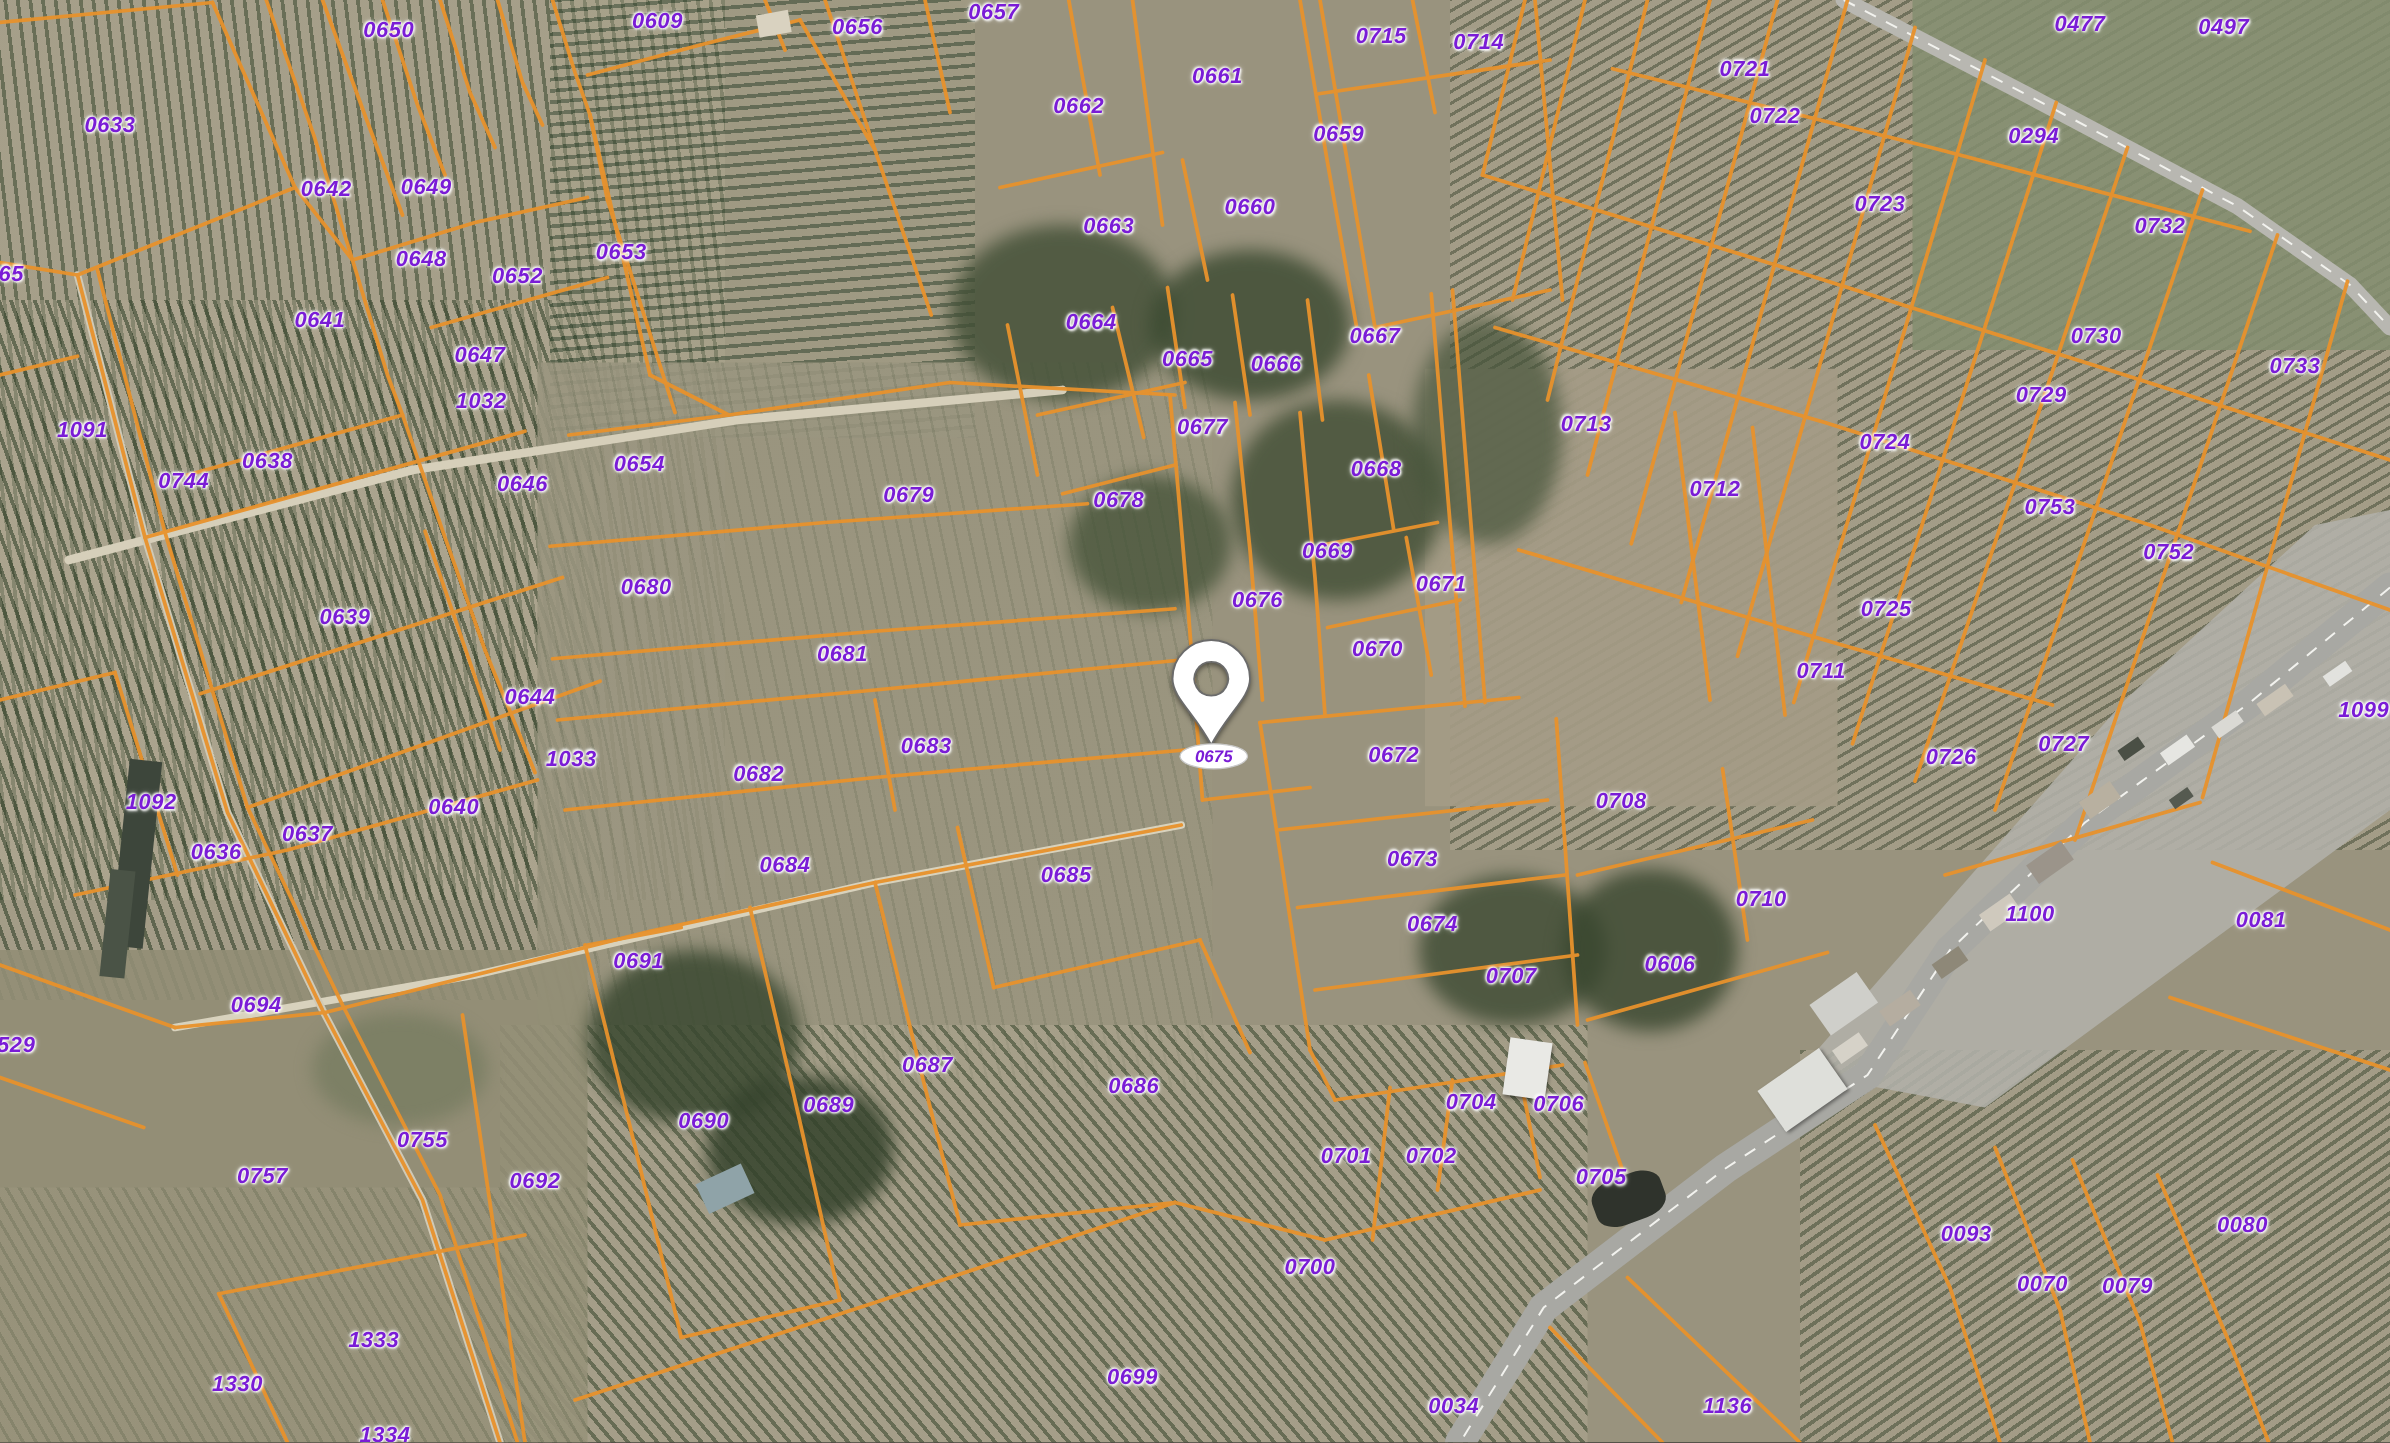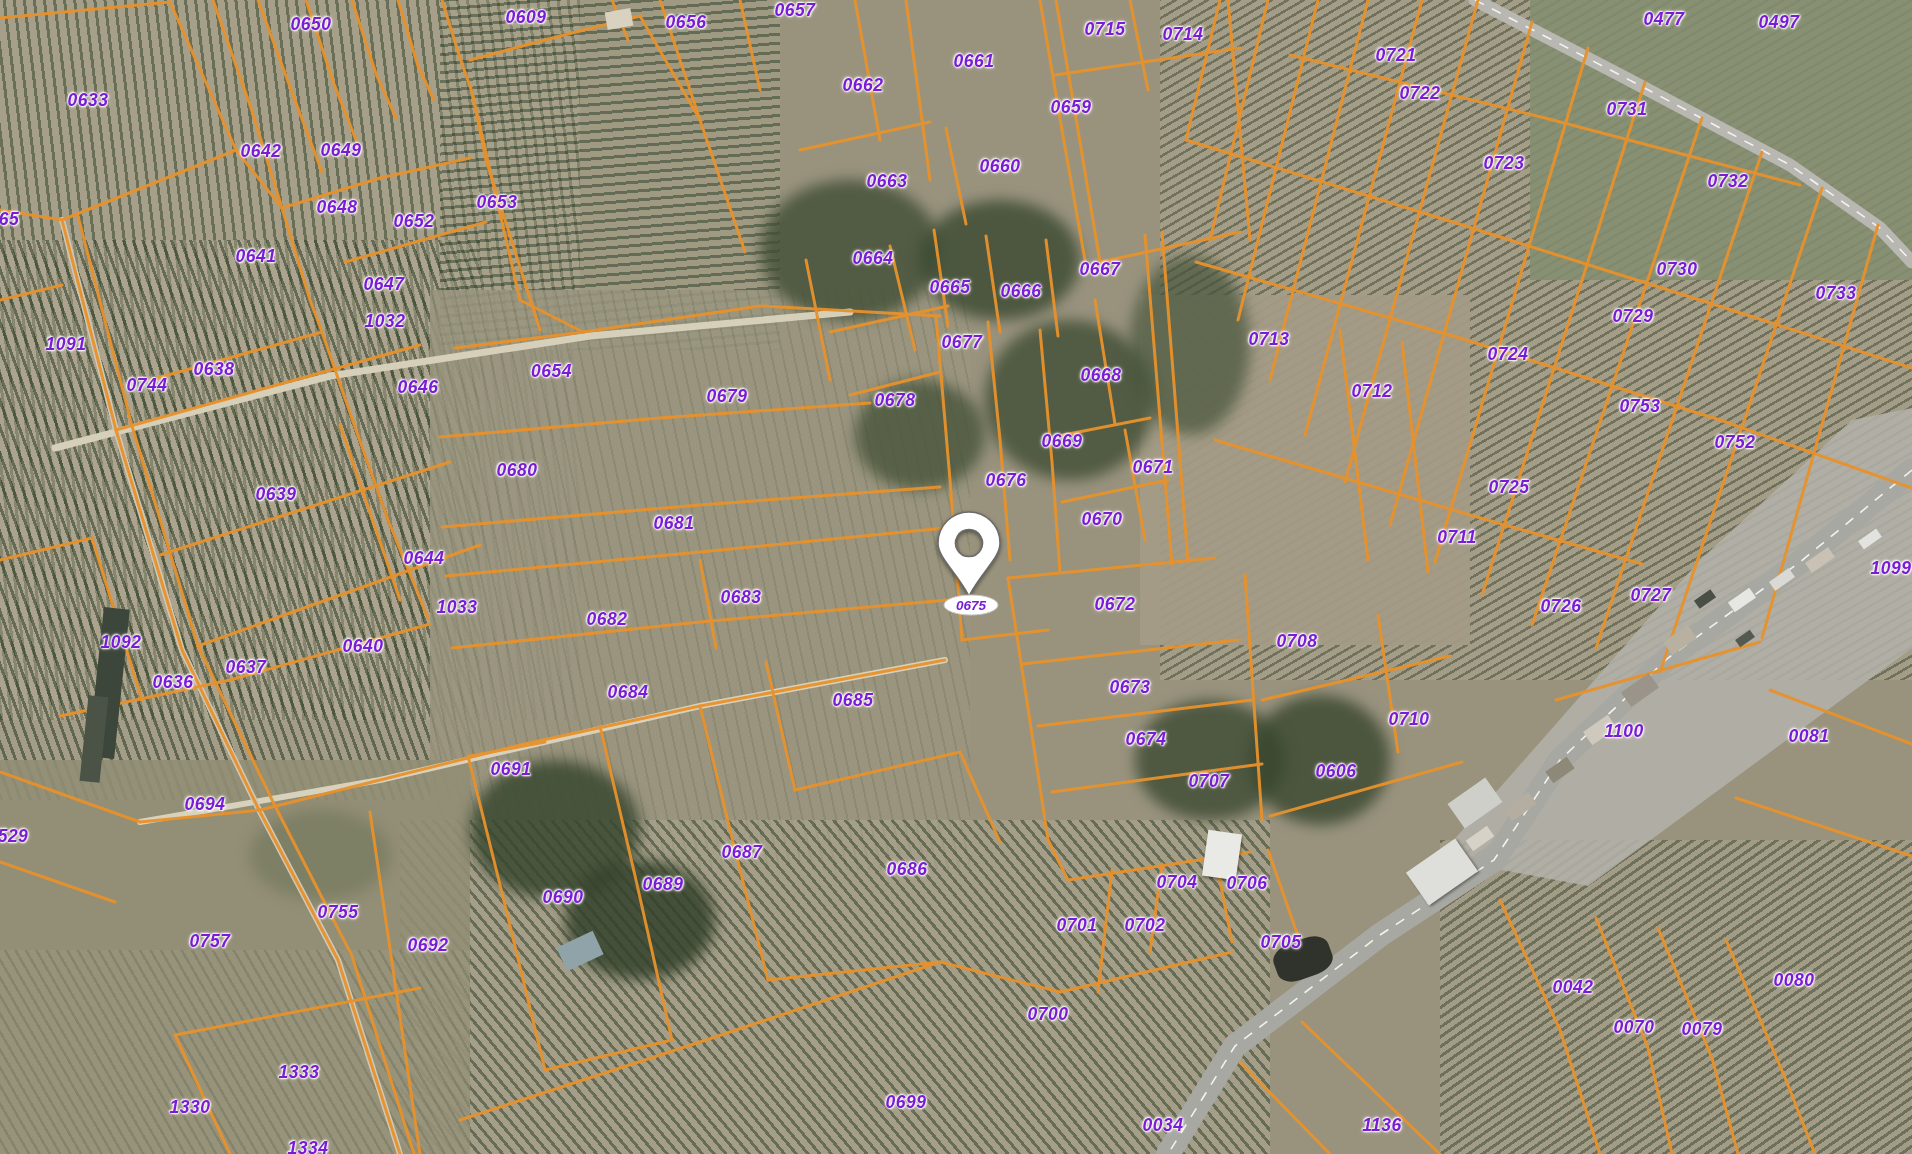--- a/index.html
+++ b/index.html
@@ -228,21 +228,21 @@
       <span class="plabel" style="left: 795px; top: 10px;">0657</span>
       <span class="plabel" style="left: 974px; top: 61px;">0661</span>
       <span class="plabel" style="left: 863px; top: 85px;">0662</span>
       <span class="plabel" style="left: 1105px; top: 29px;">0715</span>
       <span class="plabel" style="left: 1183px; top: 34px;">0714</span>
       <span class="plabel" style="left: 1396px; top: 55px;">0721</span>
       <span class="plabel" style="left: 1420px; top: 93px;">0722</span>
       <span class="plabel" style="left: 1664px; top: 19px;">0477</span>
       <span class="plabel" style="left: 1779px; top: 22px;">0497</span>
       <span class="plabel" style="left: 88px; top: 100px;">0633</span>
-      <span class="plabel" style="left: 1627px; top: 109px;">0731</span>
+      <span class="plabel" style="left: 1627px; top: 109px;">0294</span>
       <span class="plabel" style="left: 1071px; top: 107px;">0659</span>
       <span class="plabel" style="left: 261px; top: 151px;">0642</span>
       <span class="plabel" style="left: 341px; top: 150px;">0649</span>
       <span class="plabel" style="left: 1000px; top: 166px;">0660</span>
       <span class="plabel" style="left: 887px; top: 181px;">0663</span>
       <span class="plabel" style="left: 1504px; top: 163px;">0723</span>
       <span class="plabel" style="left: 1728px; top: 181px;">0732</span>
       <span class="plabel" style="left: 337px; top: 207px;">0648</span>
       <span class="plabel" style="left: 414px; top: 221px;">0652</span>
       <span class="plabel" style="left: 497px; top: 202px;">0653</span>
@@ -260,21 +260,21 @@
       <span class="plabel" style="left: 147px; top: 385px;">0744</span>
       <span class="plabel" style="left: 214px; top: 369px;">0638</span>
       <span class="plabel" style="left: 418px; top: 387px;">0646</span>
       <span class="plabel" style="left: 962px; top: 342px;">0677</span>
       <span class="plabel" style="left: 895px; top: 364px; margin-top: 36px;">0678</span>
       <span class="plabel" style="left: 1269px; top: 339px;">0713</span>
       <span class="plabel" style="left: 1101px; top: 375px;">0668</span>
       <span class="plabel" style="left: 1372px; top: 391px;">0712</span>
       <span class="plabel" style="left: 1633px; top: 316px;">0729</span>
       <span class="plabel" style="left: 1508px; top: 354px;">0724</span>
-      <span class="plabel" style="left: 540px; top: 371px; padding-left: 23px;">0654</span>
+      <span class="plabel" style="left: 500px; top: 371px; padding-left: 23px;">0654</span>
       <span class="plabel" style="left: 727px; top: 396px;">0679</span>
       <span class="plabel" style="left: 1640px; top: 406px;">0753</span>
       <span class="plabel" style="left: 1735px; top: 442px;">0752</span>
       <span class="plabel" style="left: 1062px; top: 441px;">0669</span>
       <span class="plabel" style="left: 1153px; top: 467px;">0671</span>
       <span class="plabel" style="left: 1006px; top: 480px;">0676</span>
       <span class="plabel" style="left: 276px; top: 494px;">0639</span>
       <span class="plabel" style="left: 1509px; top: 487px;">0725</span>
       <span class="plabel" style="left: 1457px; top: 537px;">0711</span>
       <span class="plabel" style="left: 517px; top: 470px;">0680</span>
@@ -314,21 +314,21 @@
       <span class="plabel" style="left: 210px; top: 941px;">0757</span>
       <span class="plabel" style="left: 1177px; top: 882px;">0704</span>
       <span class="plabel" style="left: 1247px; top: 883px;">0706</span>
       <span class="plabel" style="left: 1281px; top: 942px;">0705</span>
       <span class="plabel" style="left: 1077px; top: 925px;">0701</span>
       <span class="plabel" style="left: 1145px; top: 925px;">0702</span>
       <span class="plabel" style="left: 1048px; top: 1014px;">0700</span>
       <span class="plabel" style="left: 906px; top: 1102px;">0699</span>
       <span class="plabel" style="left: 1163px; top: 1125px;">0034</span>
       <span class="plabel" style="left: 1382px; top: 1125px;">1136</span>
-      <span class="plabel" style="left: 1573px; top: 987px;">0042</span>
+      <span class="plabel" style="left: 1573px; top: 987px;">0093</span>
       <span class="plabel" style="left: 1634px; top: 1027px;">0070</span>
       <span class="plabel" style="left: 1702px; top: 1029px;">0079</span>
       <span class="plabel" style="left: 1794px; top: 980px;">0080</span>
       <span class="plabel" style="left: 299px; top: 1072px; text-align: right;">1333</span>
       <span class="plabel" style="left: 190px; top: 1107px;">1330</span>
       <span class="plabel" style="left: 308px; top: 1148px;">1334</span>
     </div>
 
   <svg id="pinlayer" width="1912" height="1154" viewBox="0 0 1912 1154">
     <g id="pin-group" style="filter:drop-shadow(0 2px 2px rgba(0,0,0,.45));" transform="translate(969,543)">

